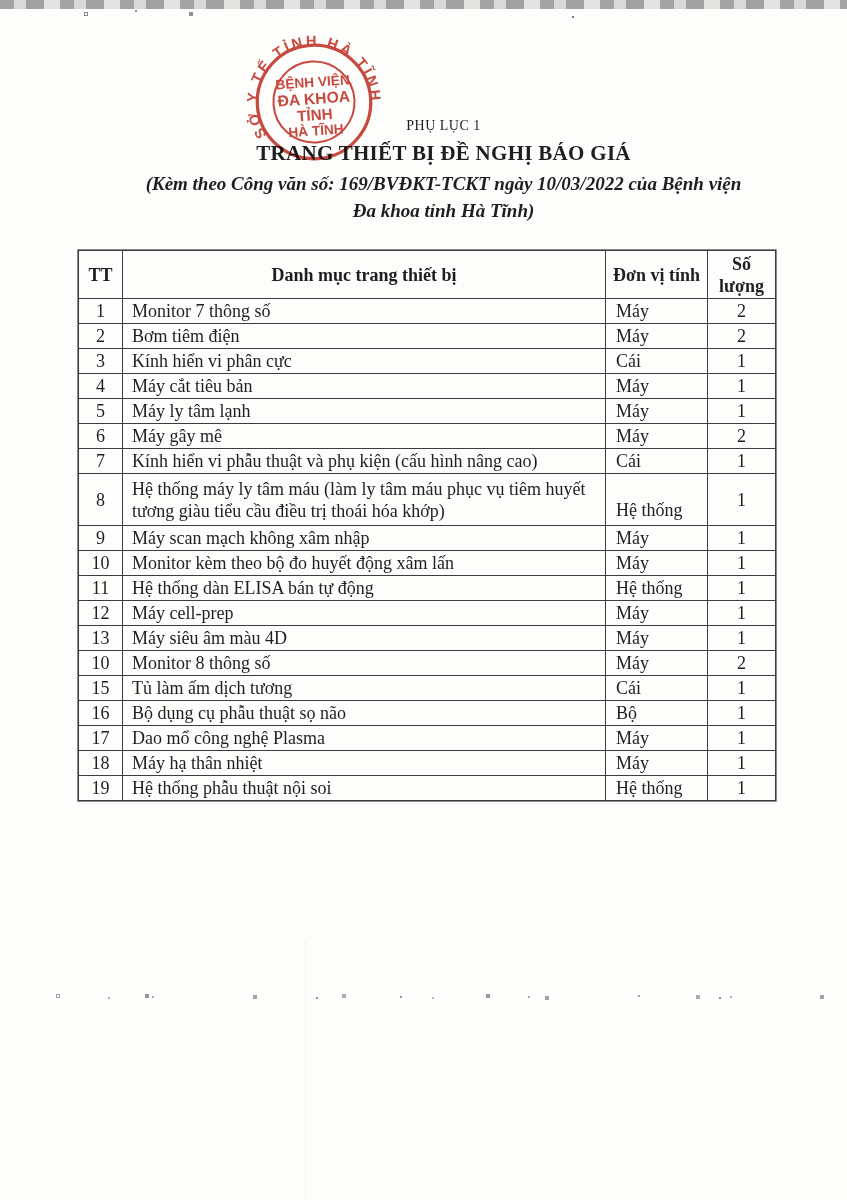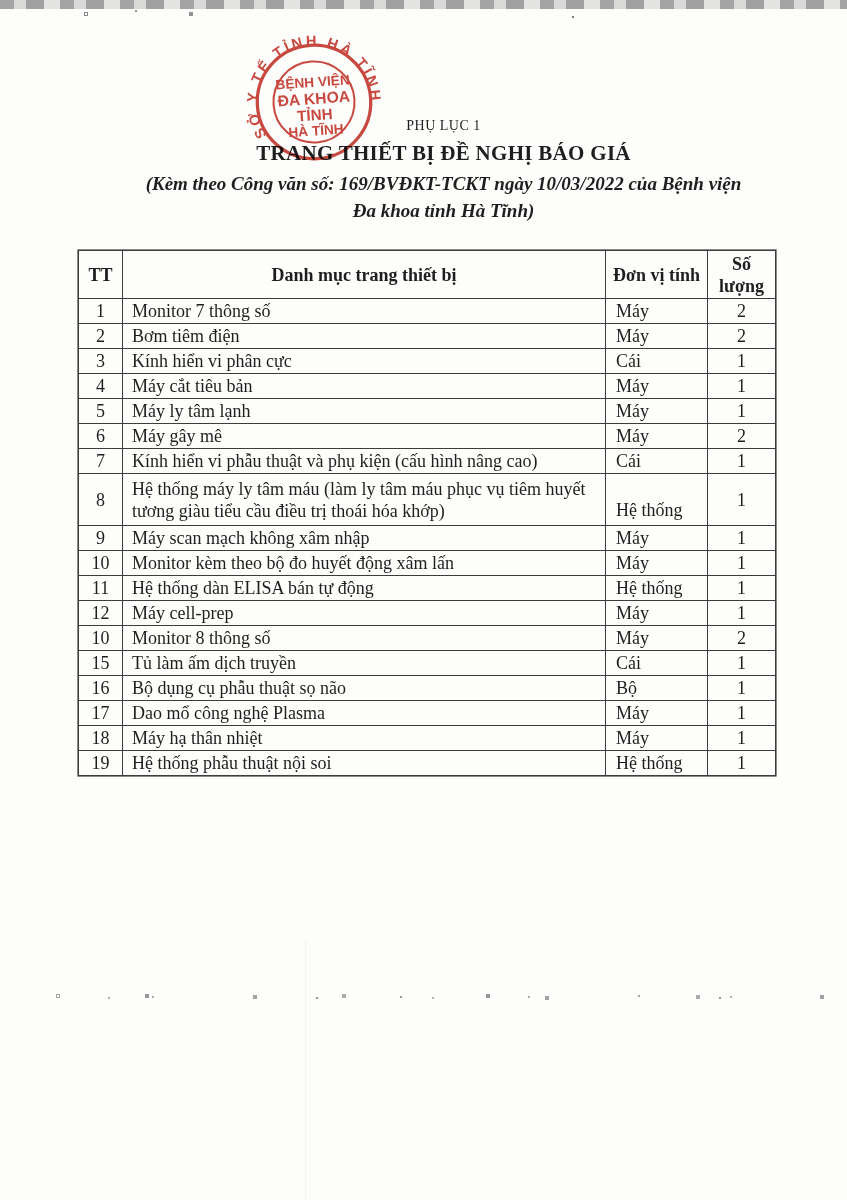--- a/index.html
+++ b/index.html
@@ -195,29 +195,35 @@
       <td class="c-name">Hệ thống dàn ELISA bán tự động</td>
       <td class="c-unit">Hệ thống</td>
       <td class="c-qty">1</td>
     </tr>
         <tr data-row="12">
       <td class="c-tt">12</td>
       <td class="c-name">Máy cell-prep</td>
       <td class="c-unit">Máy</td>
       <td class="c-qty">1</td>
     </tr>
+        <tr data-row="13">
+      <td class="c-tt">13</td>
+      <td class="c-name">Máy siêu âm màu 4D</td>
+      <td class="c-unit">Máy</td>
+      <td class="c-qty">1</td>
+    </tr>
         <tr data-row="14">
       <td class="c-tt">10</td>
       <td class="c-name">Monitor 8 thông số</td>
       <td class="c-unit">Máy</td>
       <td class="c-qty">2</td>
     </tr>
         <tr data-row="15">
       <td class="c-tt">15</td>
-      <td class="c-name">Tủ làm ấm dịch truyền</td>
+      <td class="c-name">Tủ làm ấm dịch tương</td>
       <td class="c-unit">Cái</td>
       <td class="c-qty">1</td>
     </tr>
         <tr data-row="16">
       <td class="c-tt">16</td>
       <td class="c-name">Bộ dụng cụ phẫu thuật sọ não</td>
       <td class="c-unit">Bộ</td>
       <td class="c-qty">1</td>
     </tr>
         <tr data-row="17">

